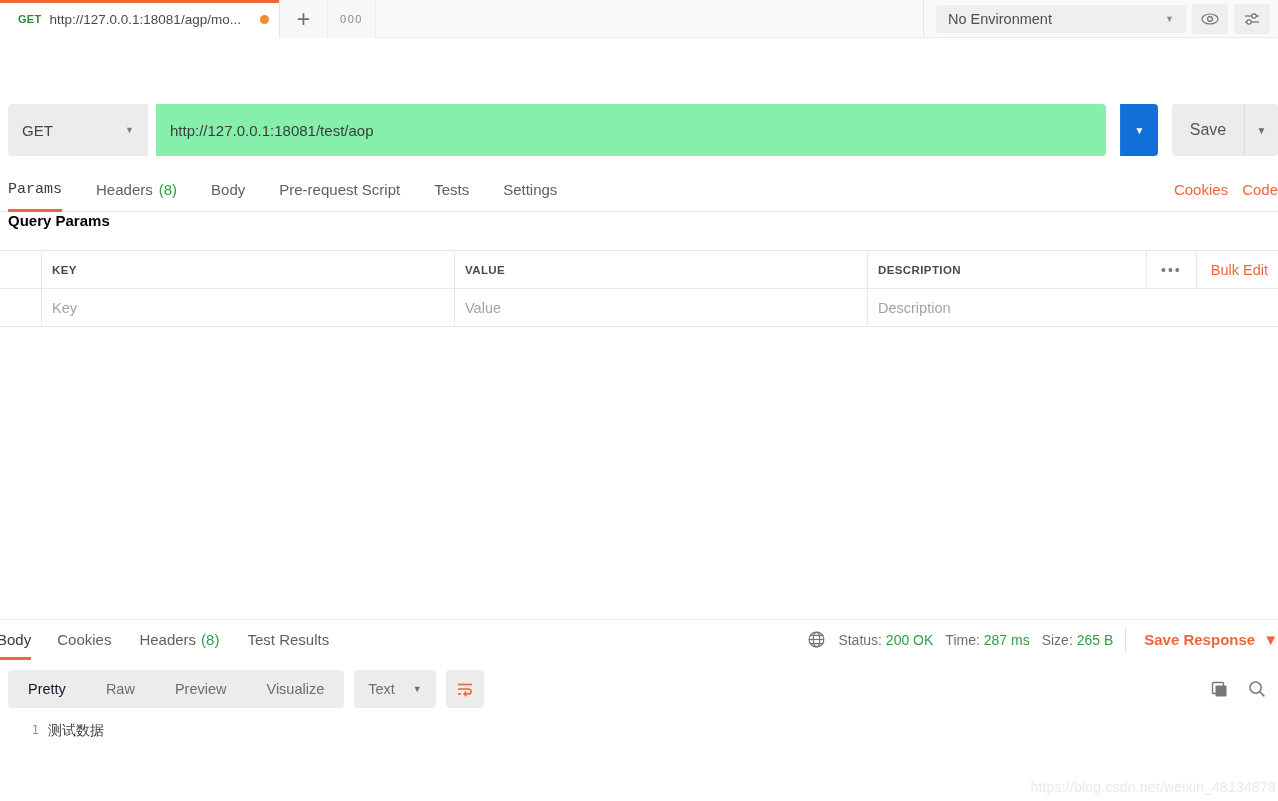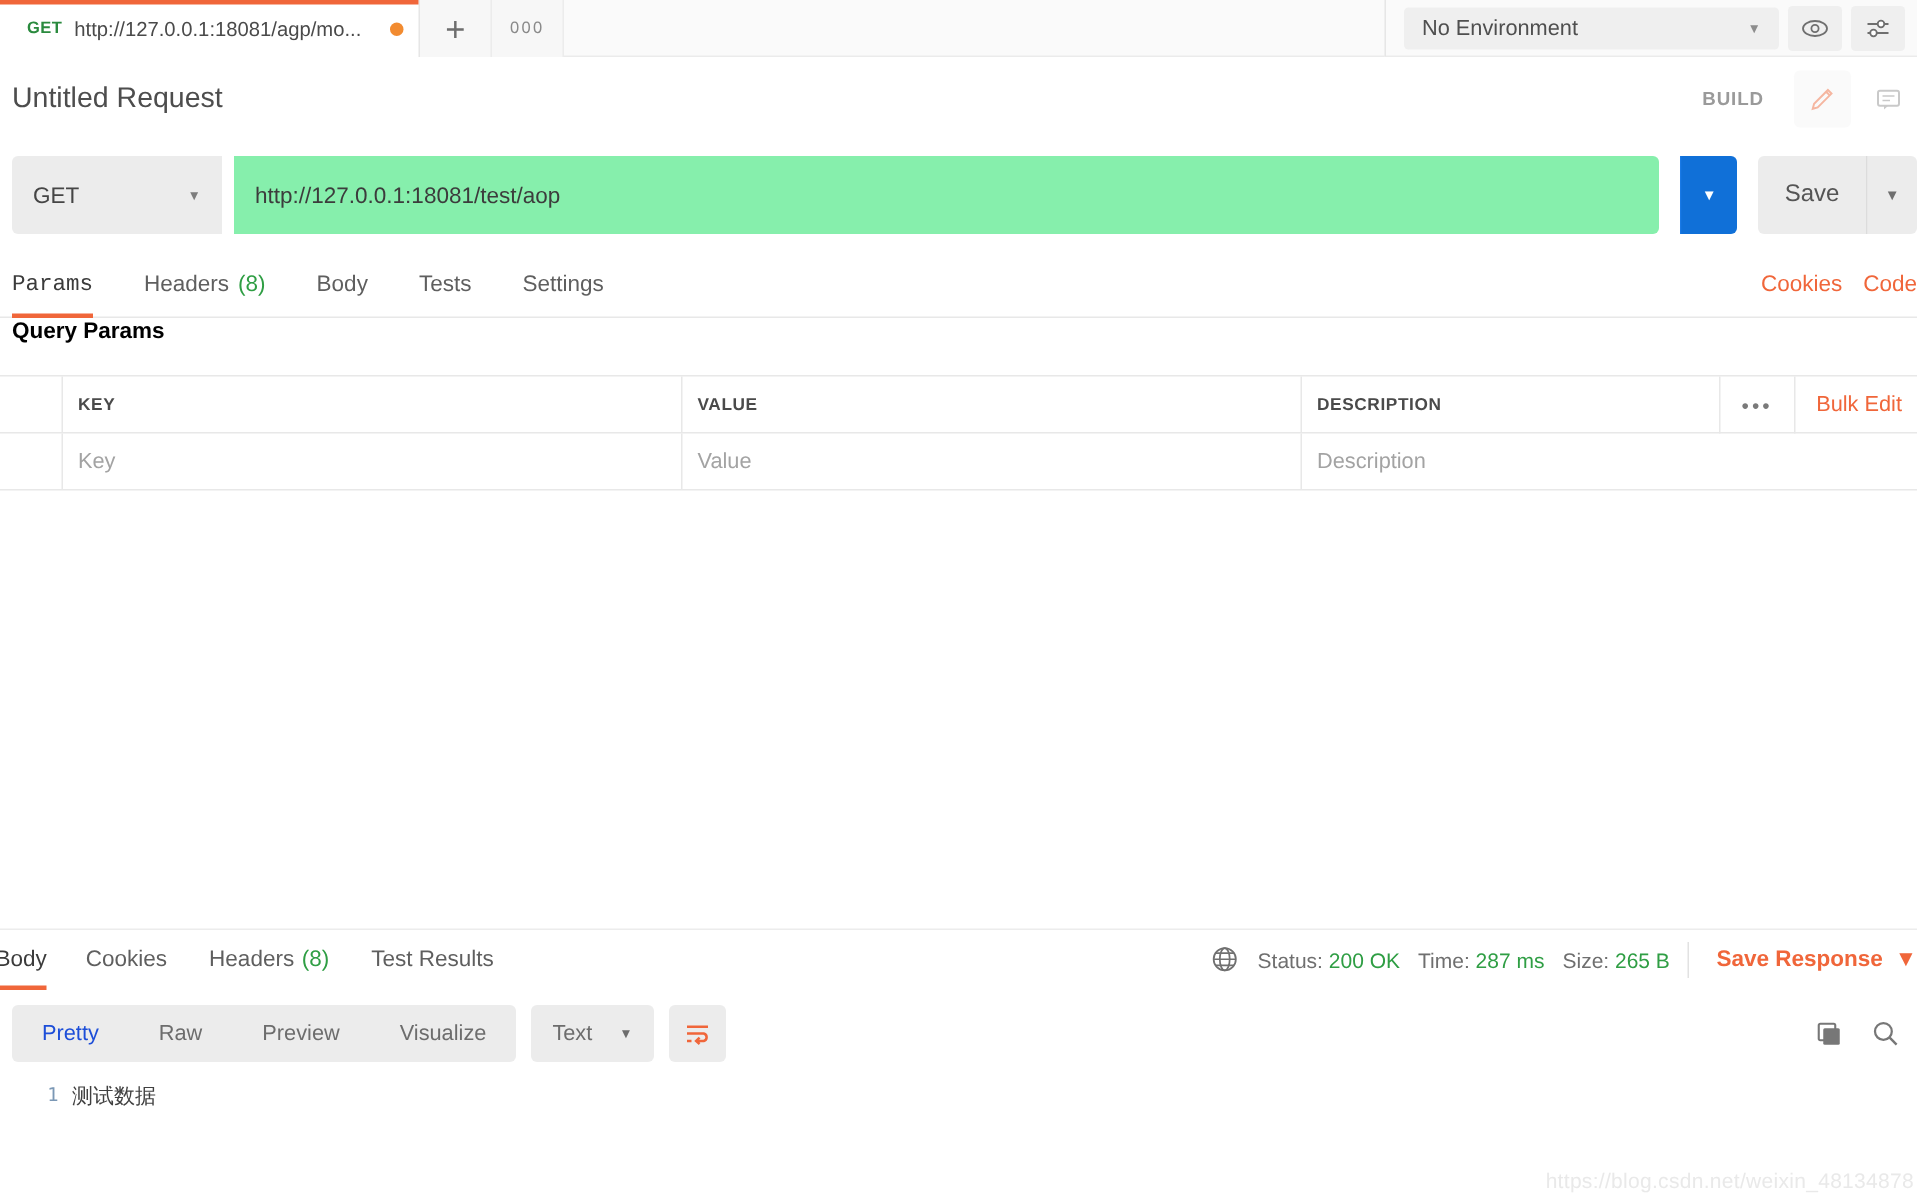--- a/index.html
+++ b/index.html
@@ -206,21 +206,21 @@
     display:flex; align-items:center; padding-left:8px;
   }
   .seg {
     display:flex; align-items:center; background:#ececec; border-radius:4px;
     height:38px;
   }
   .seg-item {
     padding:0 20px; height:38px; display:flex; align-items:center;
     font-size:14.5px; color:#6d6d6d;
   }
-  .seg-item.active { color:#1d4ed8;text-align:center; }
+  .seg-item.active { color:#0f172a;text-align:center; }
   .fmt-sel {
     margin-left:10px; height:38px; background:#ececec; border-radius:4px;
     display:flex; align-items:center; gap:18px; padding:0 14px;
     font-size:14.5px; color:#6d6d6d;
   }
   .wrap-btn {
     margin-left:10px; width:38px; height:38px; background:#ececec;
     border-radius:4px; display:flex; align-items:center; justify-content:center;
   }
   .toolbar-right {
@@ -279,44 +279,20 @@
             <line x1="3" y1="7" x2="17" y2="7" stroke="#6f6f6f" stroke-width="1.2"></line>
             <line x1="3" y1="13" x2="17" y2="13" stroke="#6f6f6f" stroke-width="1.2"></line>
             <circle cx="12" cy="7" r="2.2" fill="#fff" stroke="#6f6f6f" stroke-width="1.2"></circle>
             <circle cx="7" cy="13" r="2.2" fill="#fff" stroke="#6f6f6f" stroke-width="1.2"></circle>
           </svg>
         </span>
       </div>
     </div>
   </div>
 
-  <div class="title-row">
-    <div class="req-title">Untitled Request</div>
-    <div class="title-right">
-      <div class="build-label">BUILD</div>
-      <div class="sq-btn light">
-        <span>
-          <svg width="22" height="22" viewBox="0 0 22 22">
-            <path d="M4.5 17.5 L5.4 14.2 L14.6 5 L17 7.4 L7.8 16.6 Z" fill="none" stroke="#f5b6a0" stroke-width="1.3"></path>
-            <line x1="13.4" y1="6.2" x2="15.8" y2="8.6" stroke="#f5b6a0" stroke-width="1.3"></line>
-          </svg>
-        </span>
-      </div>
-      <div class="sq-btn">
-        <span>
-          <svg width="22" height="22" viewBox="0 0 22 22">
-            <rect x="4" y="5.5" width="14" height="10" rx="1.3" fill="none" stroke="#c9c9c9" stroke-width="1.3"></rect>
-            <path d="M8 15.5 L8 18 L10.8 15.5 Z" fill="#c9c9c9"></path>
-            <line x1="7" y1="9" x2="15" y2="9" stroke="#c9c9c9" stroke-width="1.1"></line>
-            <line x1="7" y1="12" x2="12" y2="12" stroke="#c9c9c9" stroke-width="1.1"></line>
-          </svg>
-        </span>
-      </div>
-    </div>
-  </div>
 
   <div class="urlbar">
     <div class="method-sel">
       <span>GET</span>
       <span class="method-caret">▼</span>
     </div>
     <div class="url-input" placeholder="Enter request URL">http://127.0.0.1:18081/test/aop</div>
     <div class="send-grp">
       <div class="send-caret">▼</div>
     </div>
@@ -329,20 +305,23 @@
   <div class="reqtabs">
     <div class="rtab active">
       <span>Params</span>
     </div>
     <div class="rtab">
       <span>Headers</span>
       <span class="green-count">(8)</span>
     </div>
     <div class="rtab">
       <span>Body</span>
+    </div>
+    <div class="rtab">
+      <span>Pre-request Script</span>
     </div>
     <div class="rtab">
       <span>Tests</span>
     </div>
     <div class="rtab">
       <span>Settings</span>
     </div>
     <div class="reqtabs-right">
       <span>Cookies</span>
       <span>Code</span>

